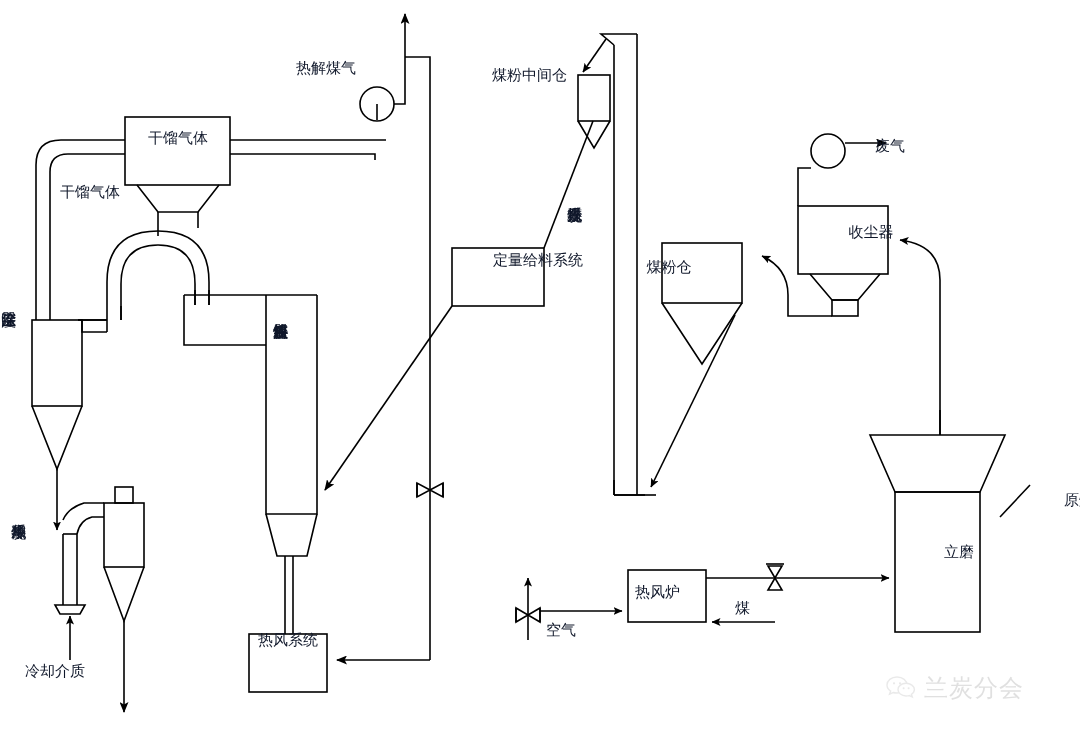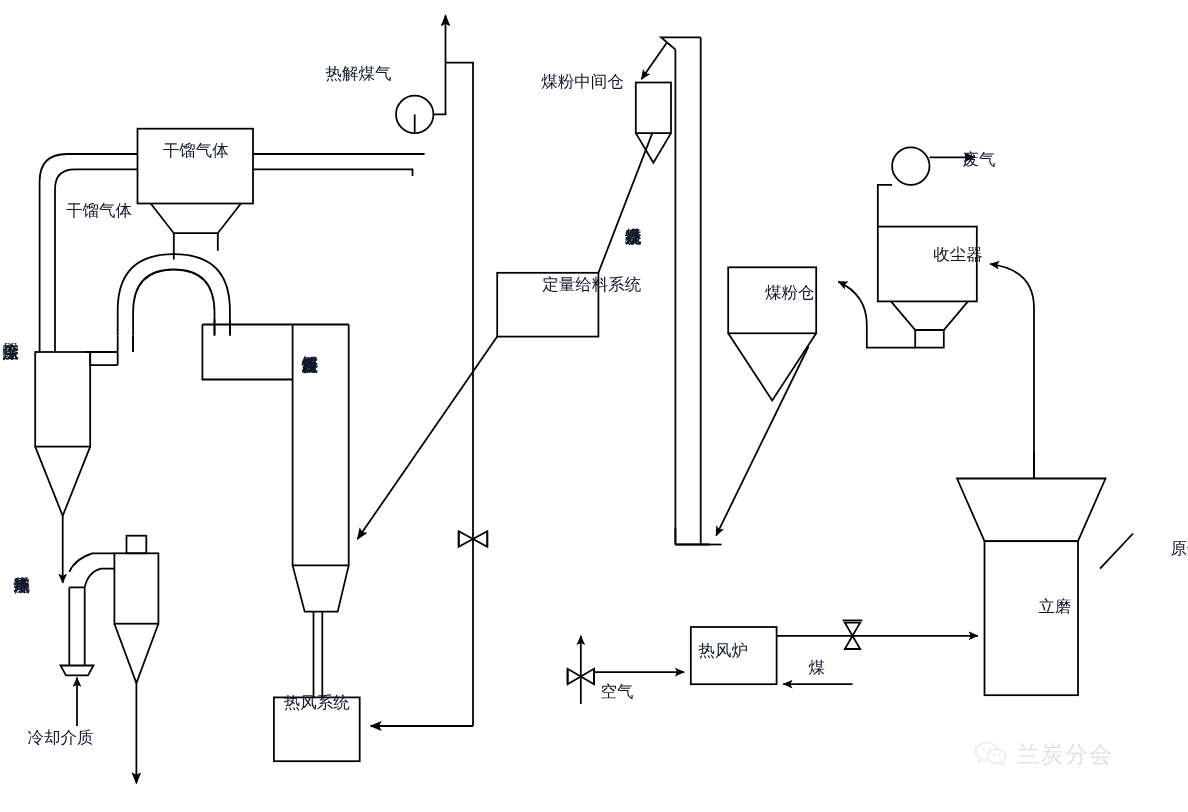--- a/index.html
+++ b/index.html
@@ -24,21 +24,21 @@
     text-orientation:upright;
     line-height:1.05;
     white-space:pre;
   }
   .lbl.c{text-align:center;}
   .wm{
     position:absolute;
     display:flex;align-items:center;gap:8px;
     opacity:0.30;
     color:#9a9a9a;
-    font-size:21px;
+    font-size:24px;
     font-family:"Liberation Serif","DejaVu Serif",serif;
     letter-spacing:1px;
     user-select:none;
   }
   .wm svg{display:block;}
 </style>
 </head>
 <body>
 
 <div id="diagram-root">
@@ -271,21 +271,21 @@
   <div class="lbl v" style="left:272px;top:312px;">粉煤快速解反应器</div>
 
   <div class="lbl c" style="left:252px;top:632px;width:72px;">热风系统</div>
 
   <div class="lbl c" style="left:452px;top:252px;width:92px;padding-left:40px;">定量给料系统</div>
 
   <div class="lbl c" style="left:492px;top:67px;width:72px;">煤粉中间仓</div>
 
   <div class="lbl v" style="left:566px;top:195px;">煤粉提升系统</div>
 
-  <div class="lbl c" style="left:680px;top:259px;width:76px;">煤粉仓</div>
+  <div class="lbl c" style="left:631px;top:259px;width:76px;">煤粉仓</div>
 
   <div class="lbl c" style="left:800px;top:224px;width:86px;margin-left:28px;">收尘器</div>
 
   <div class="lbl" style="left:875px;top:138px;">废气</div>
 
   <div class="lbl c" style="left:933px;top:544px;width:52px;">立磨</div>
 
   <div class="lbl" style="left:1064px;top:492px;">原煤</div>
 
   <div class="lbl c" style="left:630px;top:584px;width:55px;">热风炉</div>

